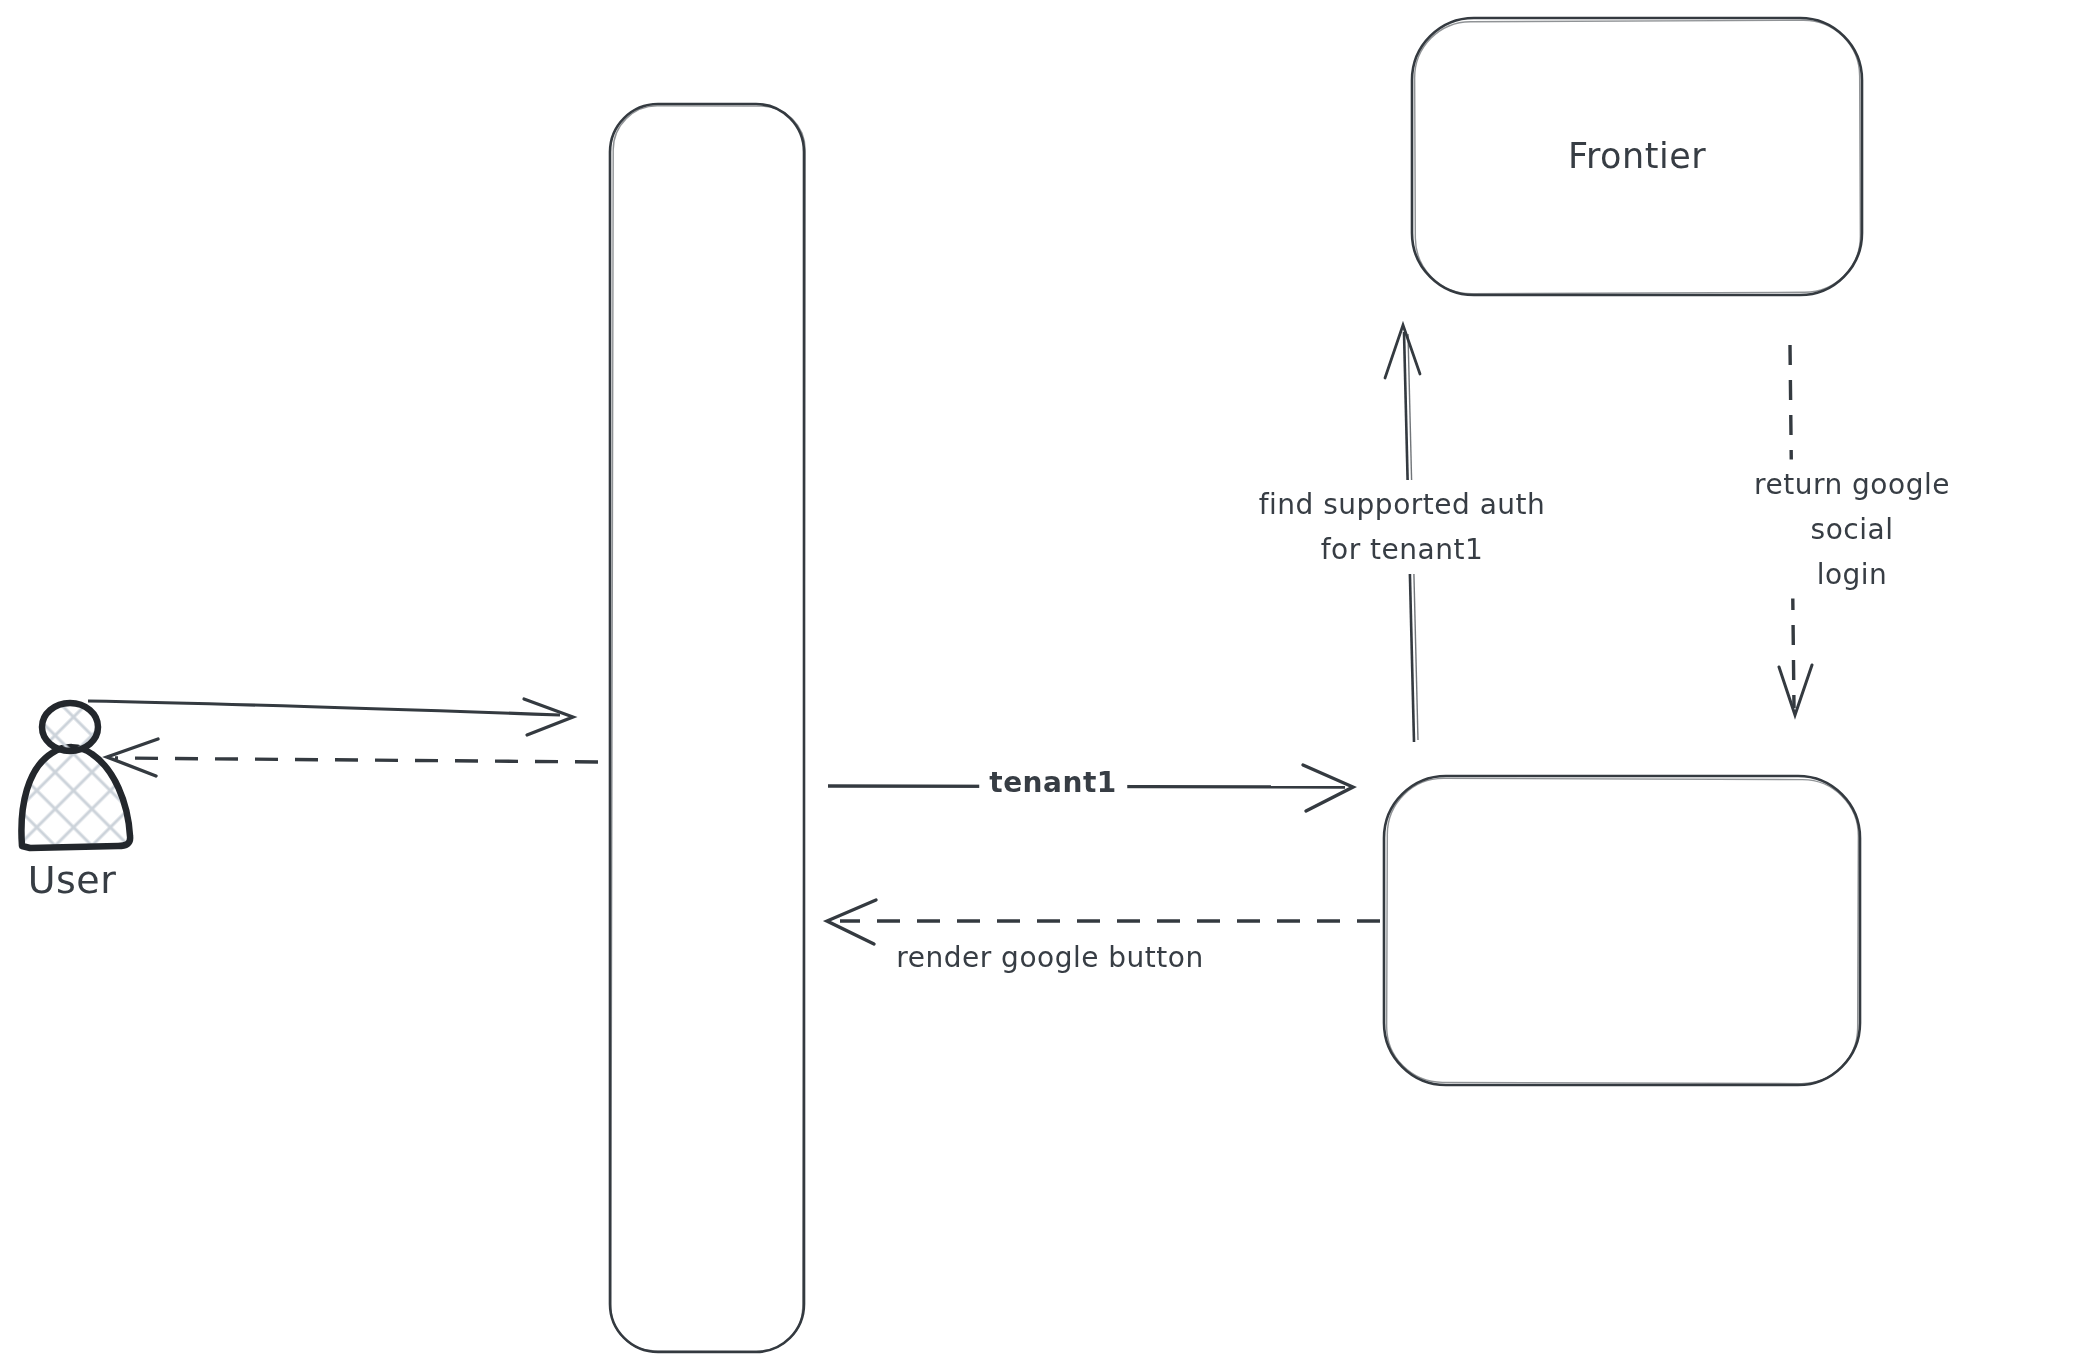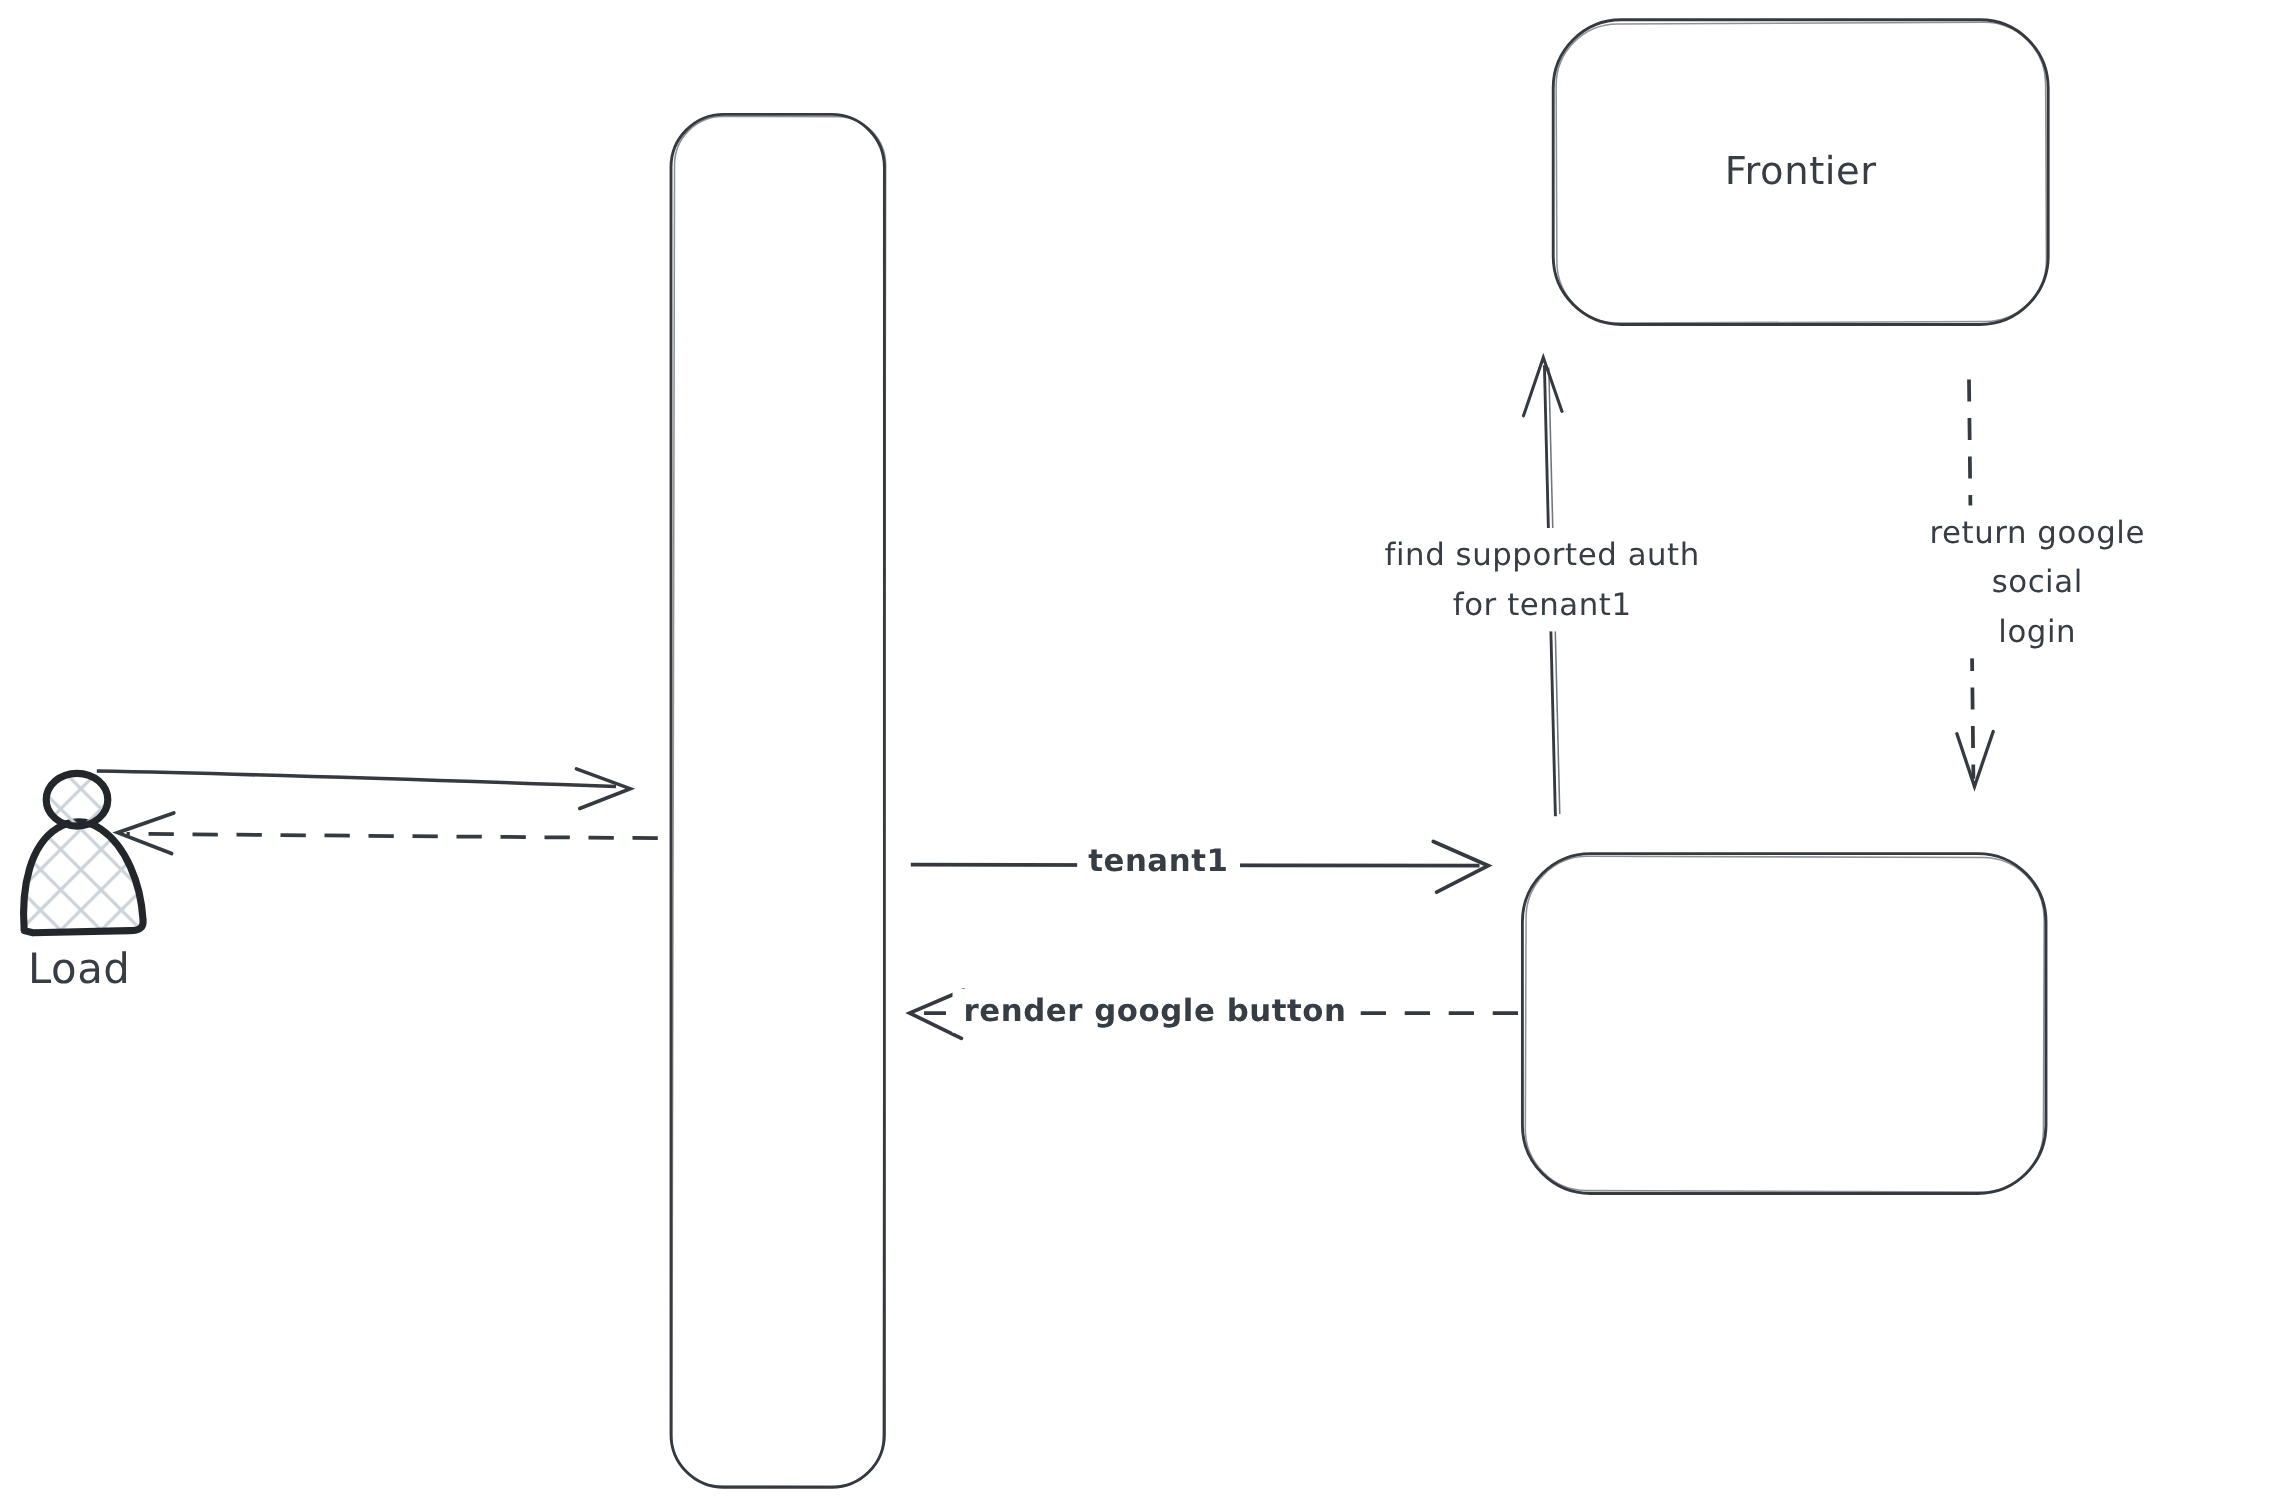--- a/index.html
+++ b/index.html
@@ -95,30 +95,30 @@
       <path d="M22 846
                C 19 805, 28 768, 52 753
                C 64 745, 80 745, 92 754
                C 114 769, 128 802, 130 836
                C 131 844, 126 846, 118 846
                L 30 848 Z" fill="url(#crosshatch)" stroke="#23272c" stroke-width="6.5" stroke-linejoin="round"></path>
       <ellipse cx="70" cy="727" rx="28" ry="24" fill="url(#crosshatch)" stroke="#23272c" stroke-width="6.5"></ellipse>
     </g>
   </svg>
 
-  <div class="lbl lbl-user" style="left:72px;top:881px;">Load</div>
+  <div class="lbl lbl-user" style="left:72px;top:881px;">User</div>
 
 
   <div class="lbl node-lbl" style="left:1637px;top:157px;text-align:right;">Frontier</div>
 
 
 
   <div class="lbl edge-lbl" style="left:1053px;top:783px;font-weight:bold;">tenant1</div>
 
-  <div class="lbl edge-lbl" style="left:1050px;top:919px;font-weight:bold;">render google button</div>
+  <div class="lbl edge-lbl" style="left:1050px;top:958px;">render google button</div>
 
   <div class="lbl edge-lbl lbl-two-line" style="left:1402px;top:527px;">find supported auth
 for tenant1</div>
 
   <div class="lbl edge-lbl lbl-two-line" style="left:1852px;top:529px;">return google social
 login</div>
 
 </div>
 
 </body></html>

